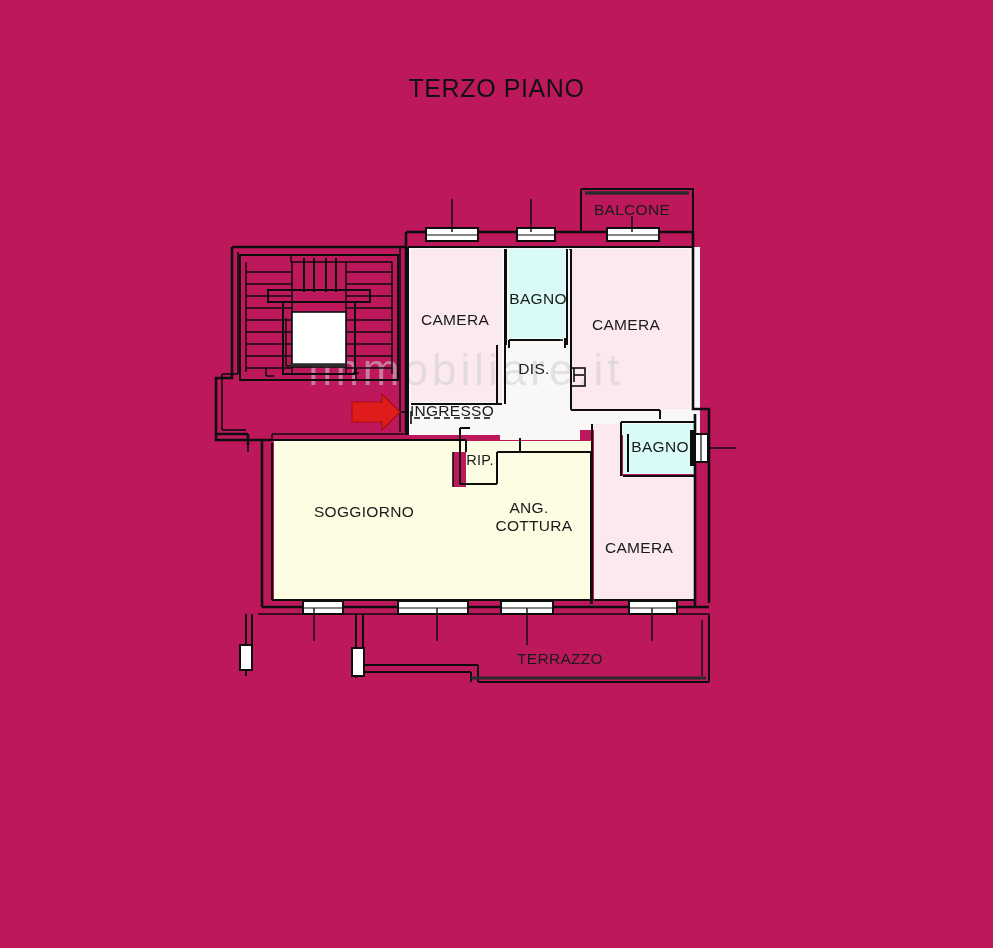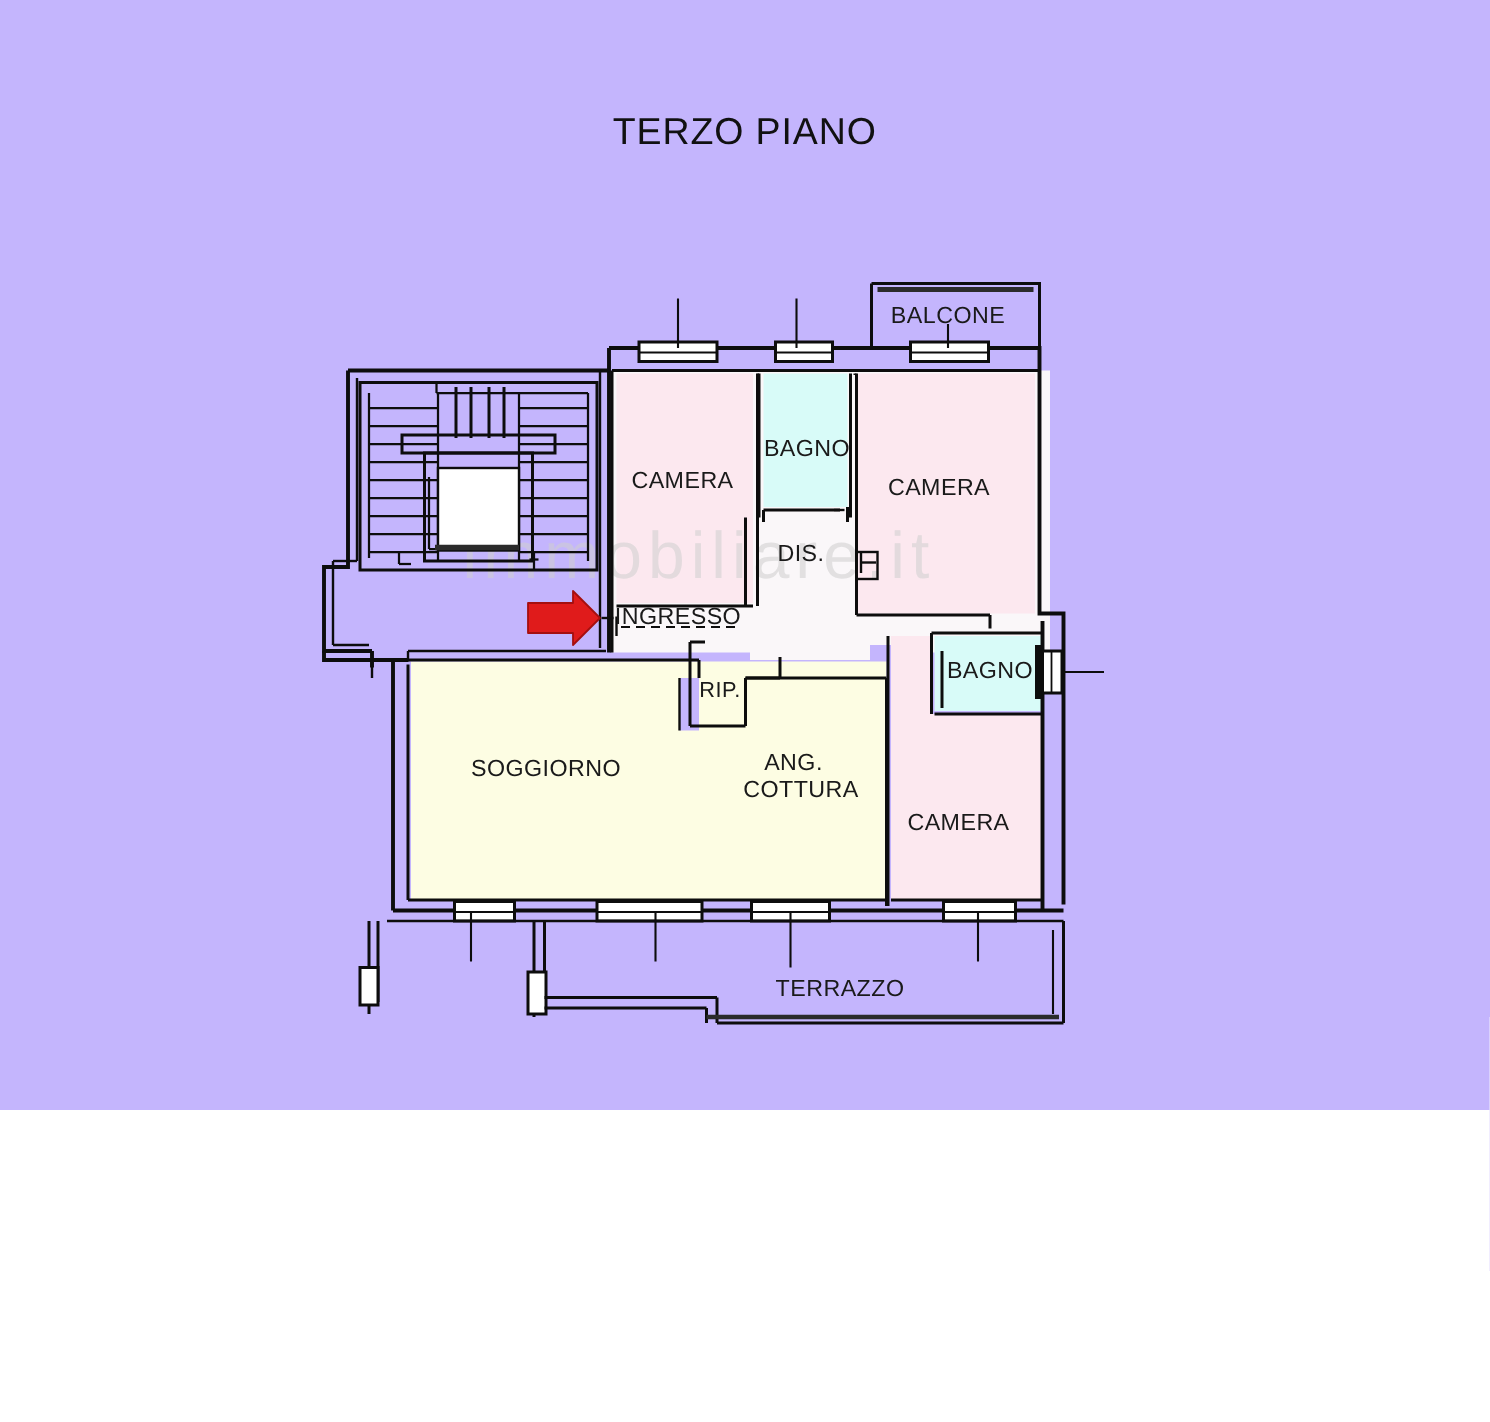--- a/index.html
+++ b/index.html
@@ -11,22 +11,22 @@
   body {
     width: 993px;
     height: 948px;
     overflow: hidden;
     font-family: "Liberation Sans", sans-serif;
     position: relative;
   }
   #plan-root {
     position: relative;
     width: 993px;
-    height: 740px;
-    background: #c4b5fd;
+    height: 948px;
+    background: #be185d;
   }
   #plan-title {
     position: absolute;
     left: 0;
     top: 74px;
     width: 993px;
     text-align: center;
     font-family: "Liberation Sans", sans-serif;
     font-size: 25px;
     letter-spacing: 0.6px;

